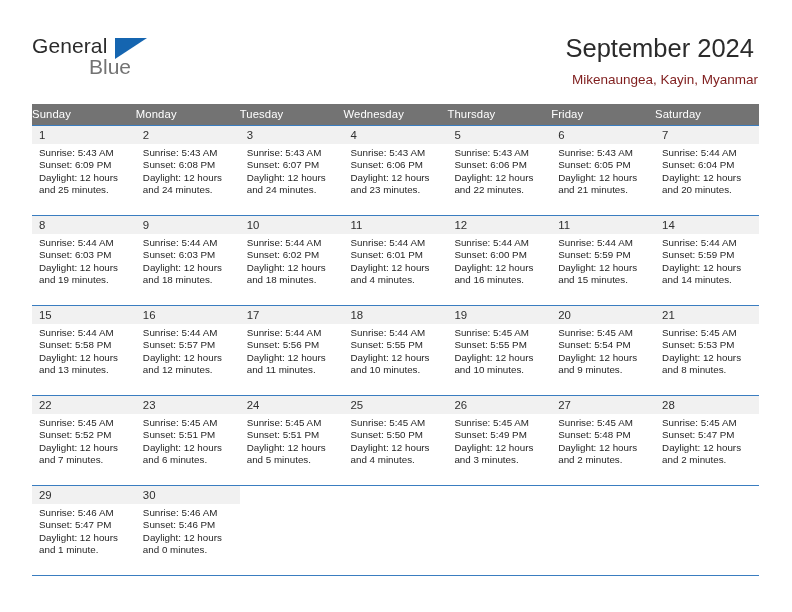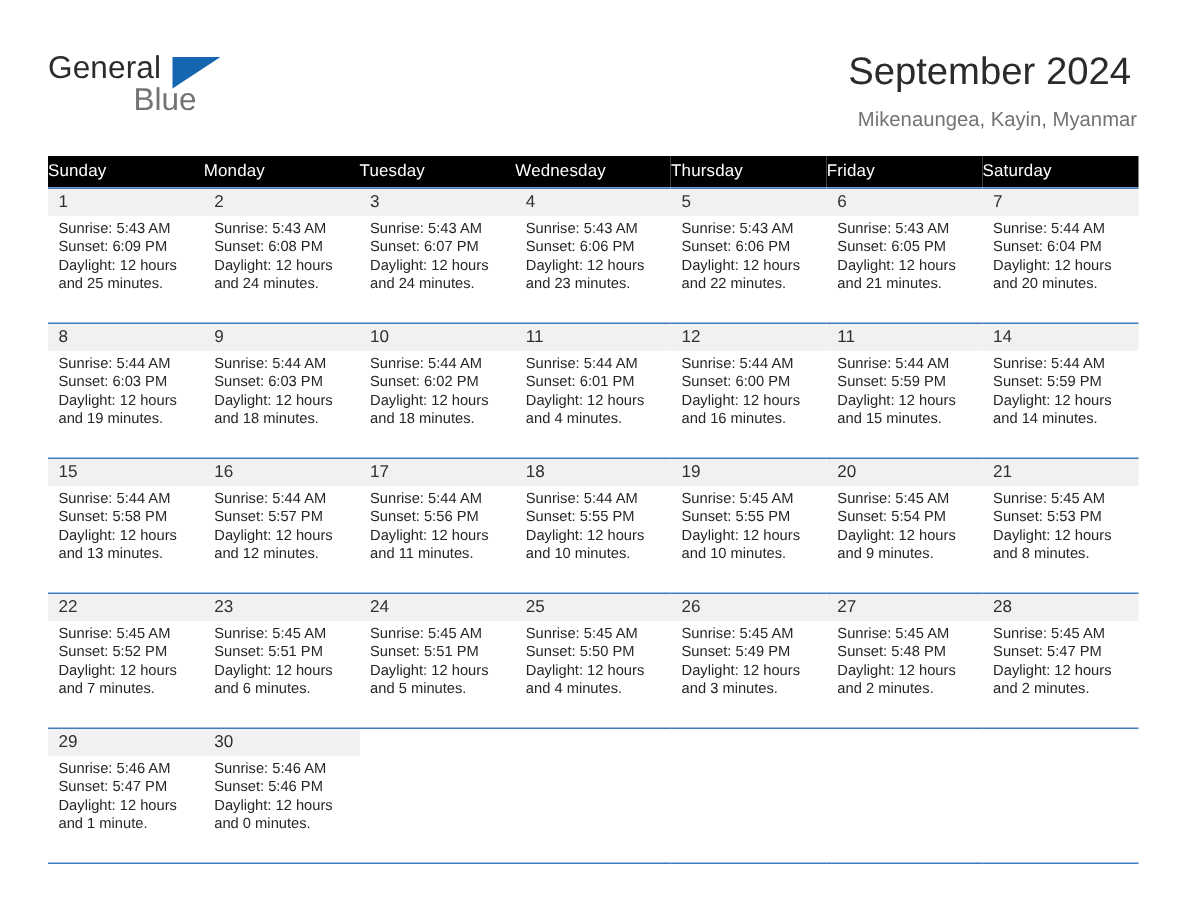--- a/index.html
+++ b/index.html
@@ -71,42 +71,42 @@
   .cal-title {
     font-size: 25.5px;
     color: #2b2b2b;
     line-height: 32px;
     white-space: nowrap;
     font-weight: normal;
     margin: 4px;
   }
   .cal-subtitle {
     font-size: 13.5px;
-    color: #737373;
+    color: #7f1d1d;
     line-height: 20px;
     margin-top: 6px;
     white-space: nowrap;
   }
 
   
   .calendar {
     position: absolute;
     left: 32px;
     top: 104px;
     width: 727px;
     border-collapse: collapse;
     table-layout: fixed;
   }
   .calendar th,
   .calendar td {
     padding: 0;
     margin: 0;
   }
   thead th {
-    background: #000000;
+    background: #737373;
     color: #ffffff;
     font-size: 11.3px;
     font-weight: normal;
     text-align: left;
     height: 21px;
     padding: 0 0 0 7px;
     box-sizing: border-box;
     vertical-align: middle;
     letter-spacing: 0.1px;
   }

